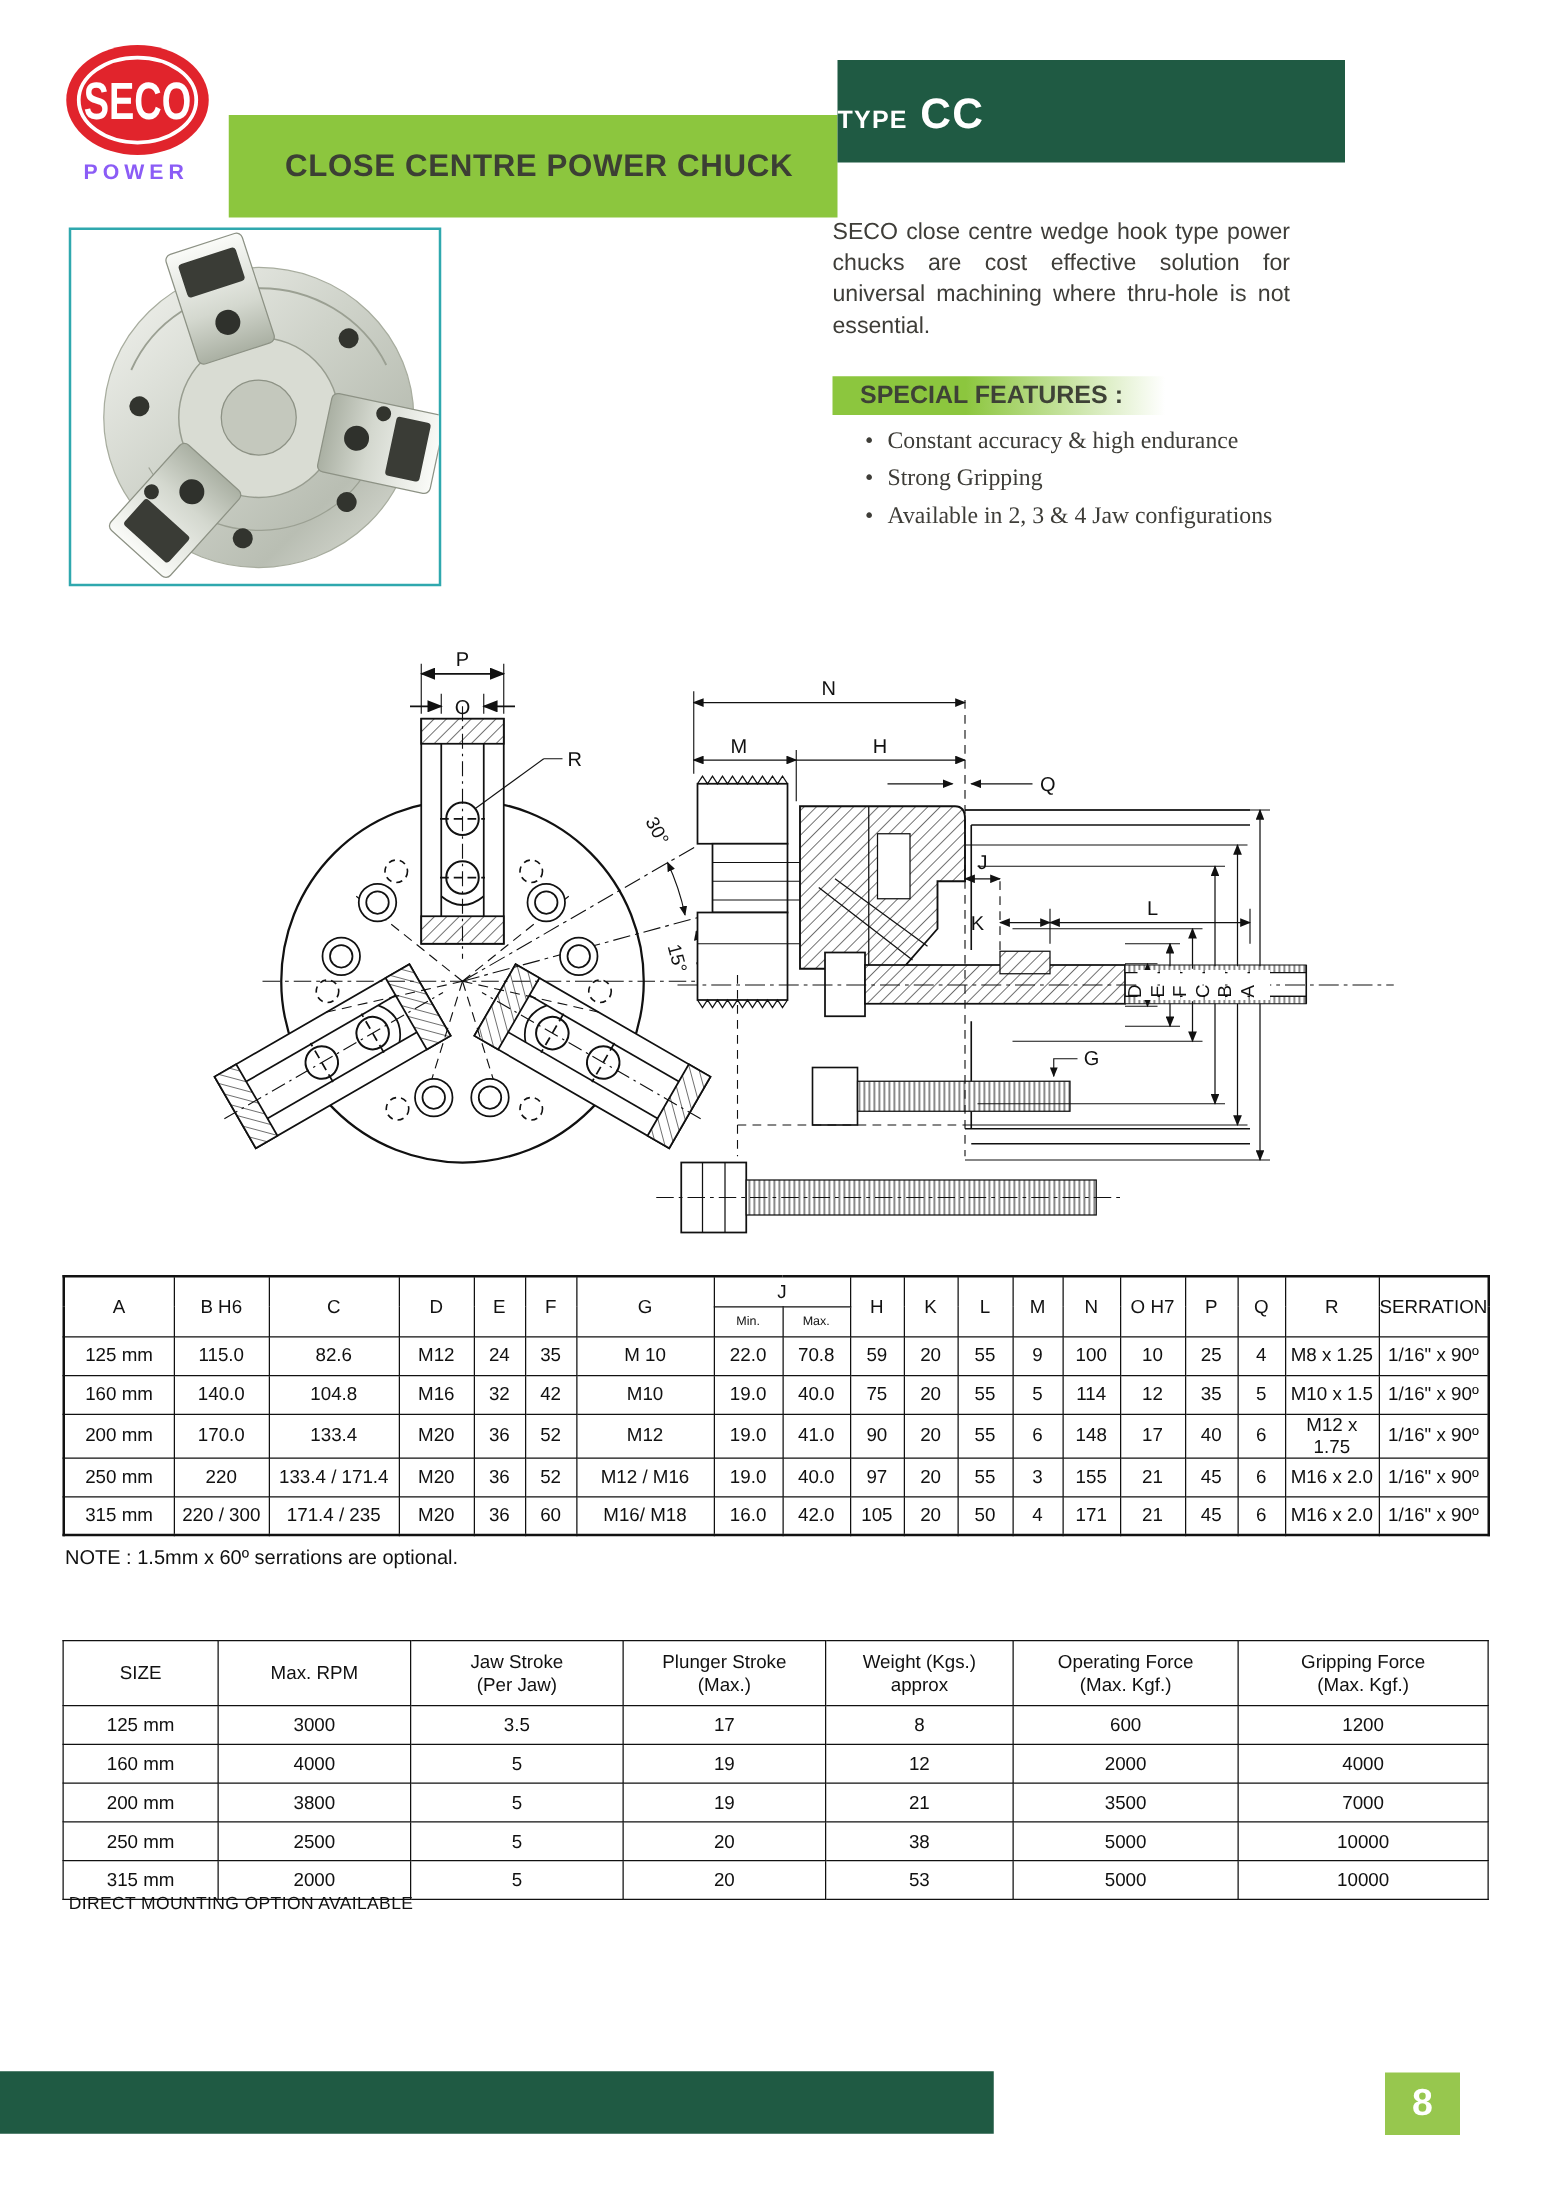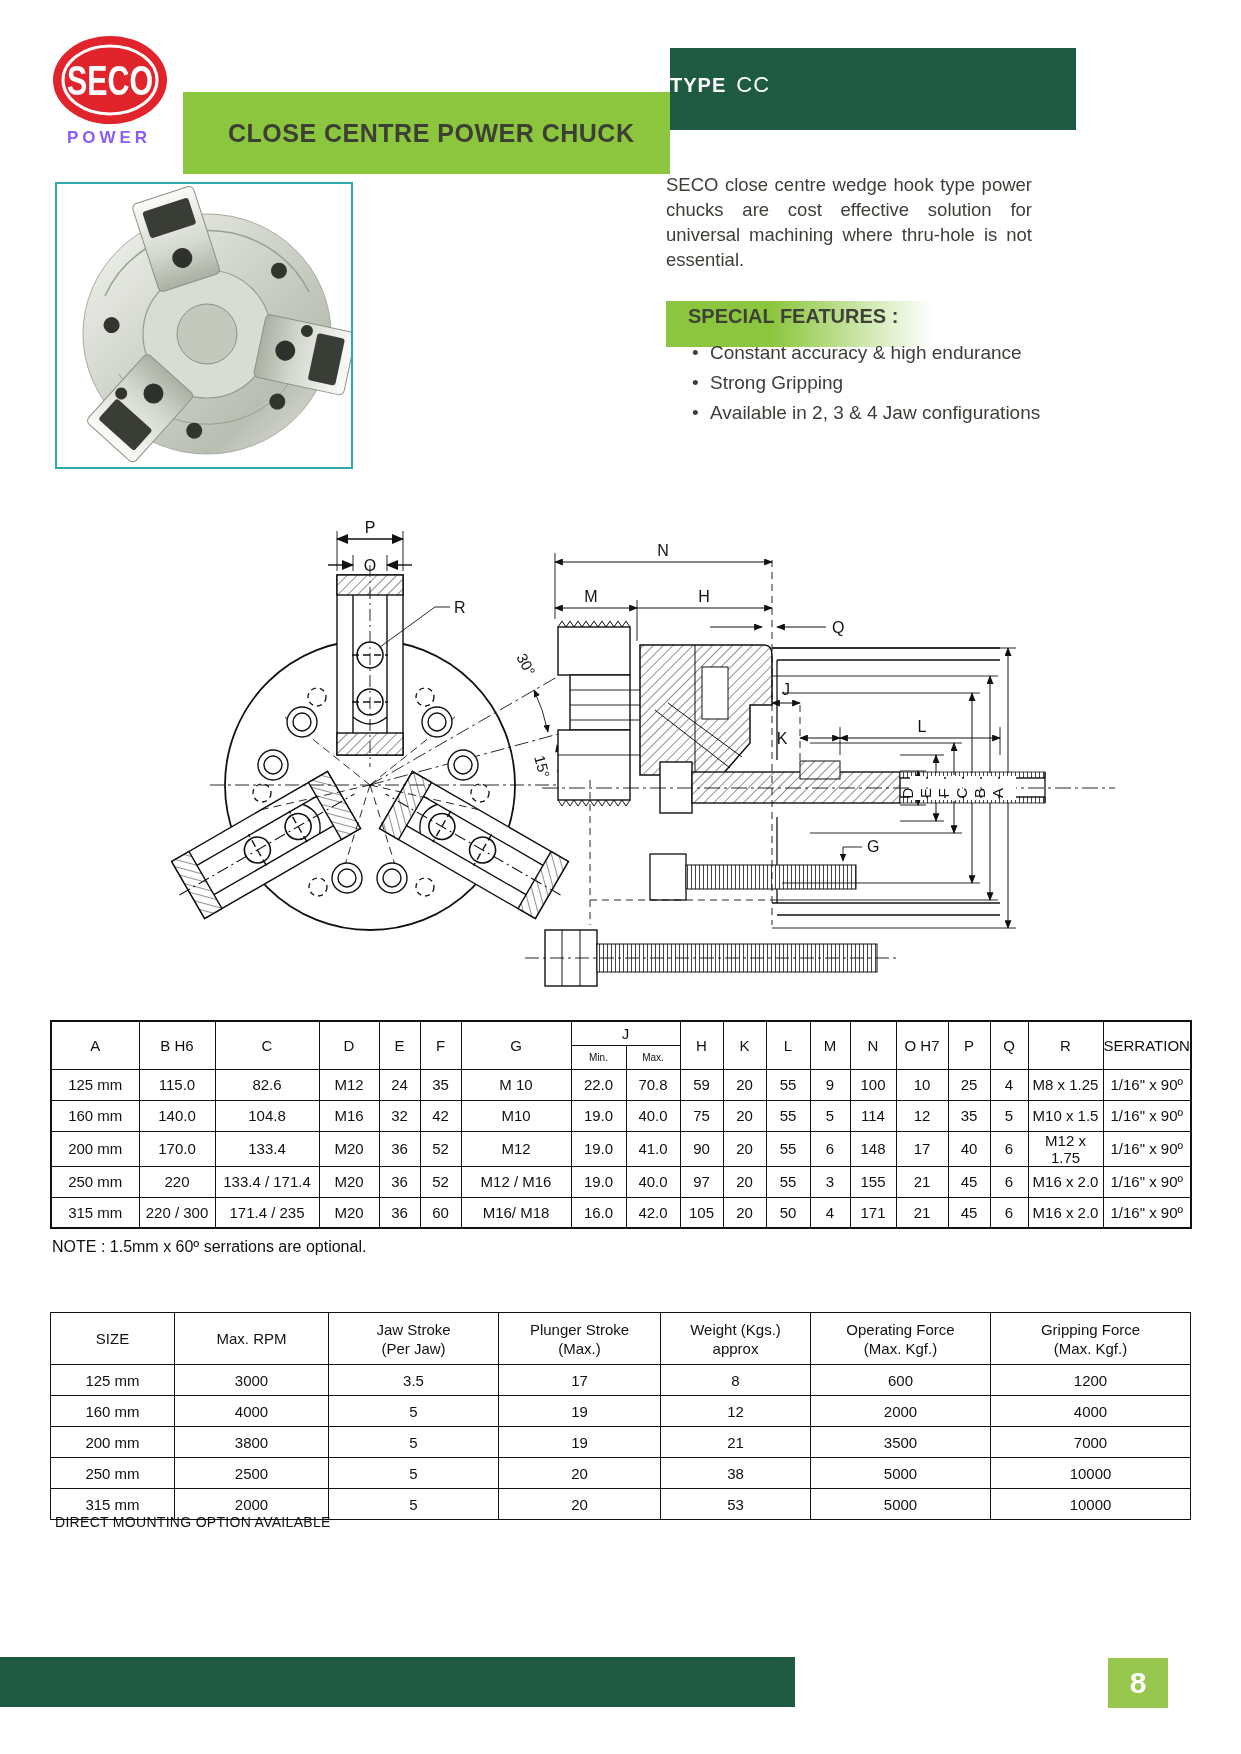--- a/index.html
+++ b/index.html
@@ -11,35 +11,35 @@
   .logo-wrap { position:absolute; left:50px; top:34px; width:120px; }
   .logo-sub { position:absolute; left:46px; top:128px; width:126px; text-align:center;
               font-size:17px; font-weight:bold; letter-spacing:4px; color:#8b5cf6; }
   .banner-light { position:absolute; left:183px; top:48px; width:487px; height:82px;
                   background:#8CC63E; display:flex; align-items:center; padding-left:45px;margin-top:44px; }
   .banner-light .ttl { font-size:25px; font-weight:bold; color:#3c3f34; letter-spacing:.5px; }
   .banner-dark { position:absolute; left:670px; top:48px; width:406px; height:82px;
                  background:#1F5A43; display:flex; align-items:baseline; 
                  padding-right:62px; padding-top:24px; color:#fff; }
   .banner-dark .t-label { font-size:20px; font-weight:bold; letter-spacing:1px; }
-  .banner-dark .t-value { font-size:22px; font-weight:normal; margin-left:10px; letter-spacing:1px; }
+  .banner-dark .t-value { font-size:34px; font-weight:bold; margin-left:10px; letter-spacing:1px; }
 
   
   .photo-box { position:absolute; left:55px; top:182px; width:298px; height:287px;
                border:2px solid #2FA8AE; background:#fff; }
 
   
   .desc { position:absolute; left:666px; top:172px; width:366px; font-size:18.5px;
           line-height:25px; color:#3e3d38; text-align:justify; }
-  .features-bar { position:absolute; left:666px; top:301px; width:266px; height:46px;
+  .features-bar { position:absolute; left:666px; top:301px; width:266px; height:31px;
                   background:linear-gradient(90deg,#8CC63E 0%,#8CC63E 40%,rgba(140,198,62,0) 100%);
                   line-height:31px; padding-left:22px; font-size:20px; font-weight:bold; color:#3e4236; }
   .features-list { position:absolute; left:692px; top:338px; list-style:none; }
   .features-list li { position:relative; padding-left:18px; font-size:19px; color:#3e3d38;
-                      line-height:30px; }
+                      line-height:30px;font-family:Liberation Serif, serif; }
   .features-list li::before { content:"•"; position:absolute; left:0; top:0; color:#3e3d38; }
 
   
   .drawing-svg { position:absolute; left:110px; top:505px; }
 
   
   table { border-collapse:collapse; table-layout:fixed; background:#fff; }
   .dim-table { position:absolute; left:50px; top:1020px; width:1140px;
                border:2px solid #111; font-size:15px; }
   .dim-table th, .dim-table td { border:1px solid #111; text-align:center; vertical-align:middle;

